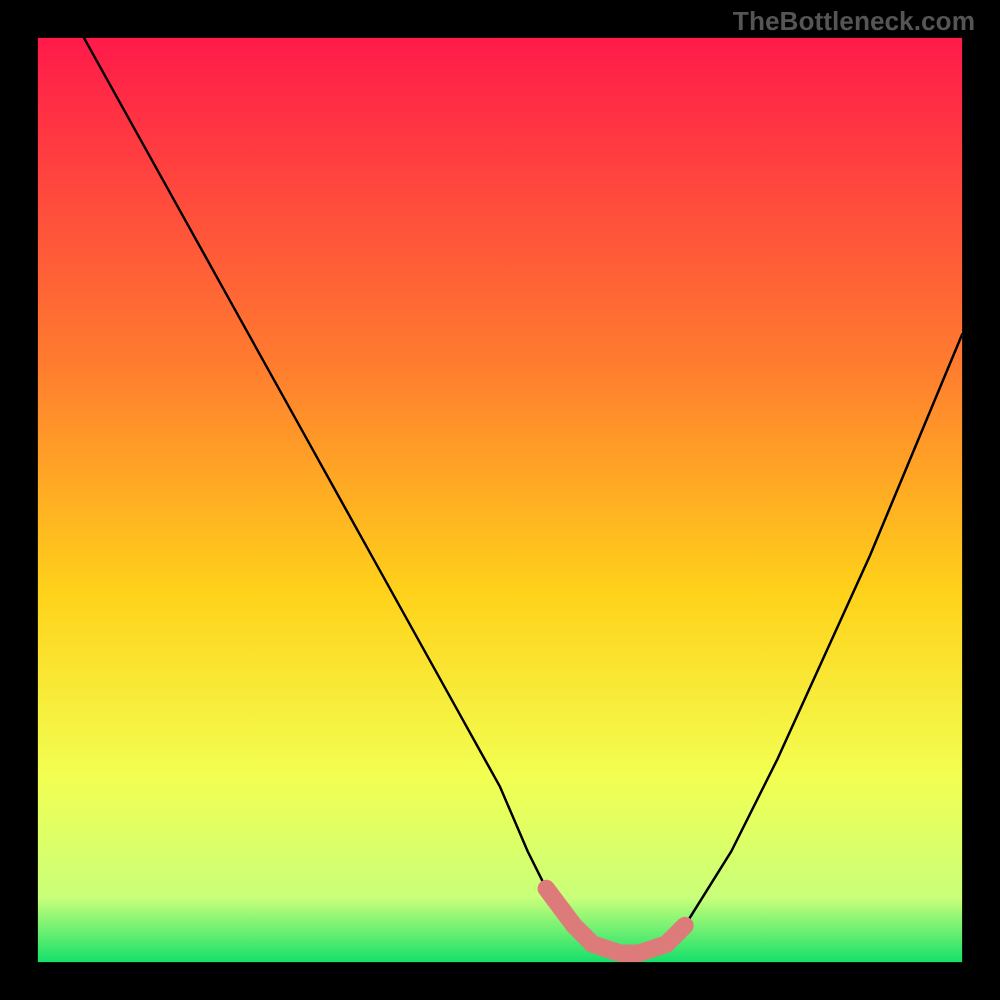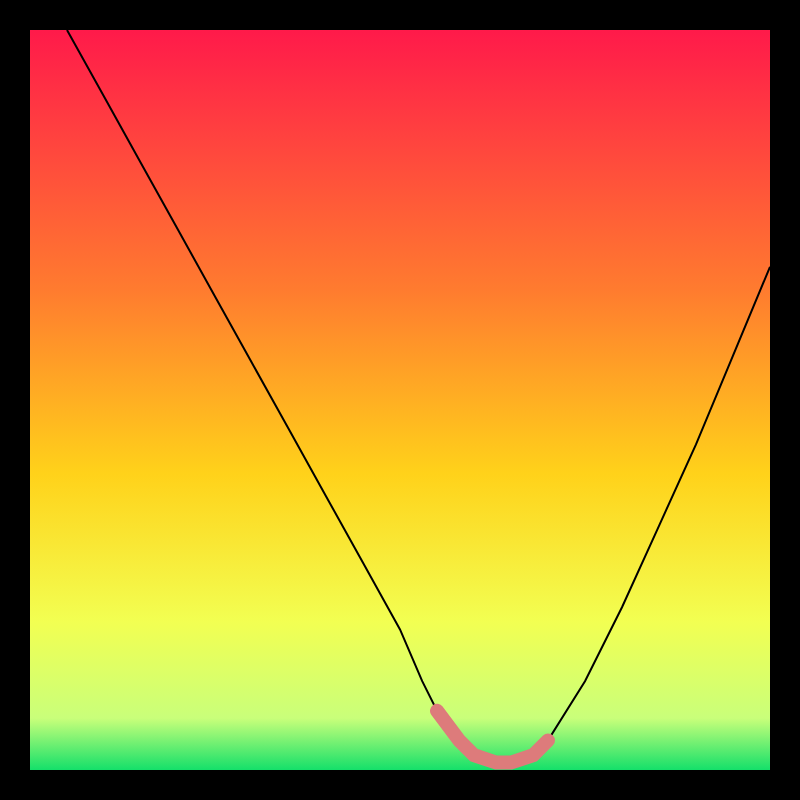--- a/index.html
+++ b/index.html
@@ -48,20 +48,21 @@
     top: 0;
     left: 0;
     width: 100%;
     height: 100%;
   }
 </style>
 </head>
 <body>
 
 <div class="frame">
+  <div class="watermark">TheBottleneck.com</div>
 
   <div class="plot-area">
     <svg class="gradient-bg" viewBox="0 0 740 740" preserveAspectRatio="none">
       <defs>
         <linearGradient id="bg-grad" x1="0" y1="0" x2="0" y2="1">
             <stop offset="0%" stop-color="#ff1a4a"></stop>
             <stop offset="35%" stop-color="#ff7b2f"></stop>
             <stop offset="60%" stop-color="#ffd21a"></stop>
             <stop offset="80%" stop-color="#f2ff52"></stop>
             <stop offset="93%" stop-color="#c9ff7a"></stop>

